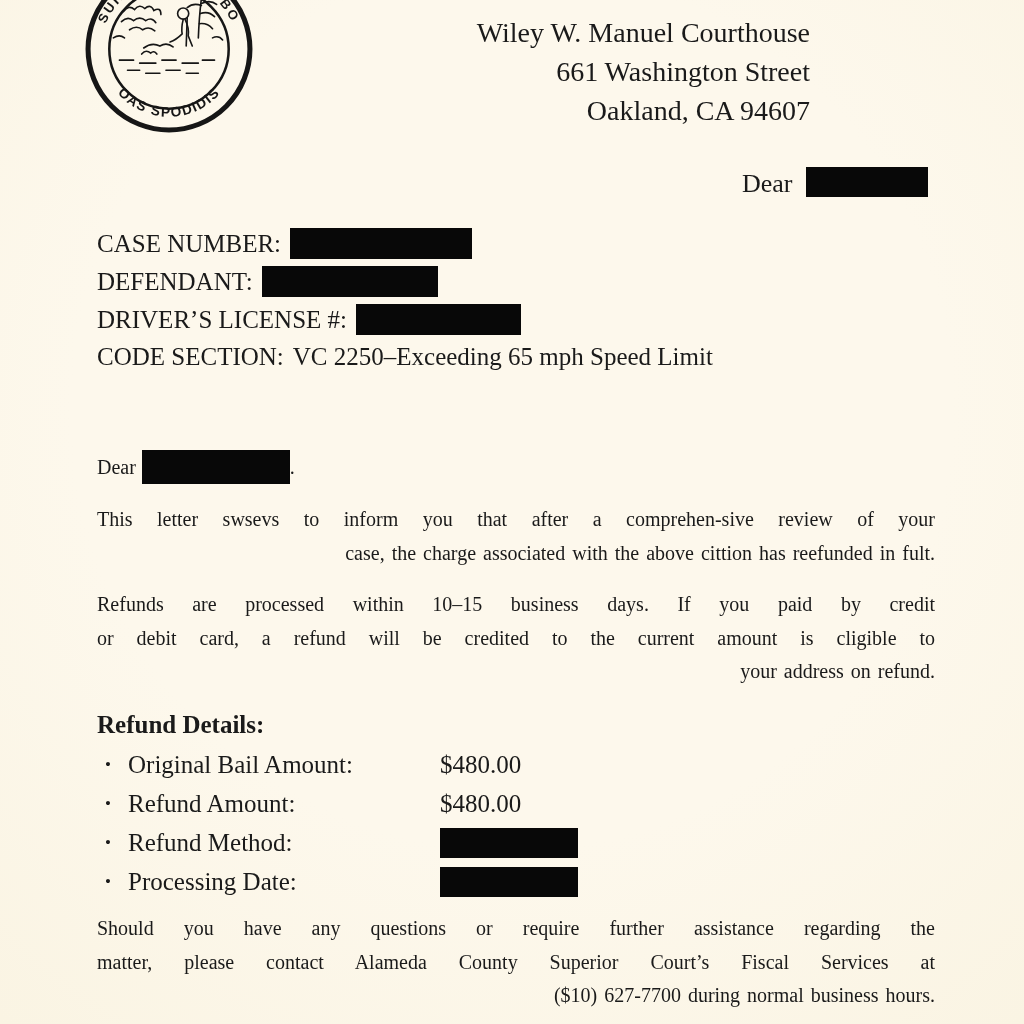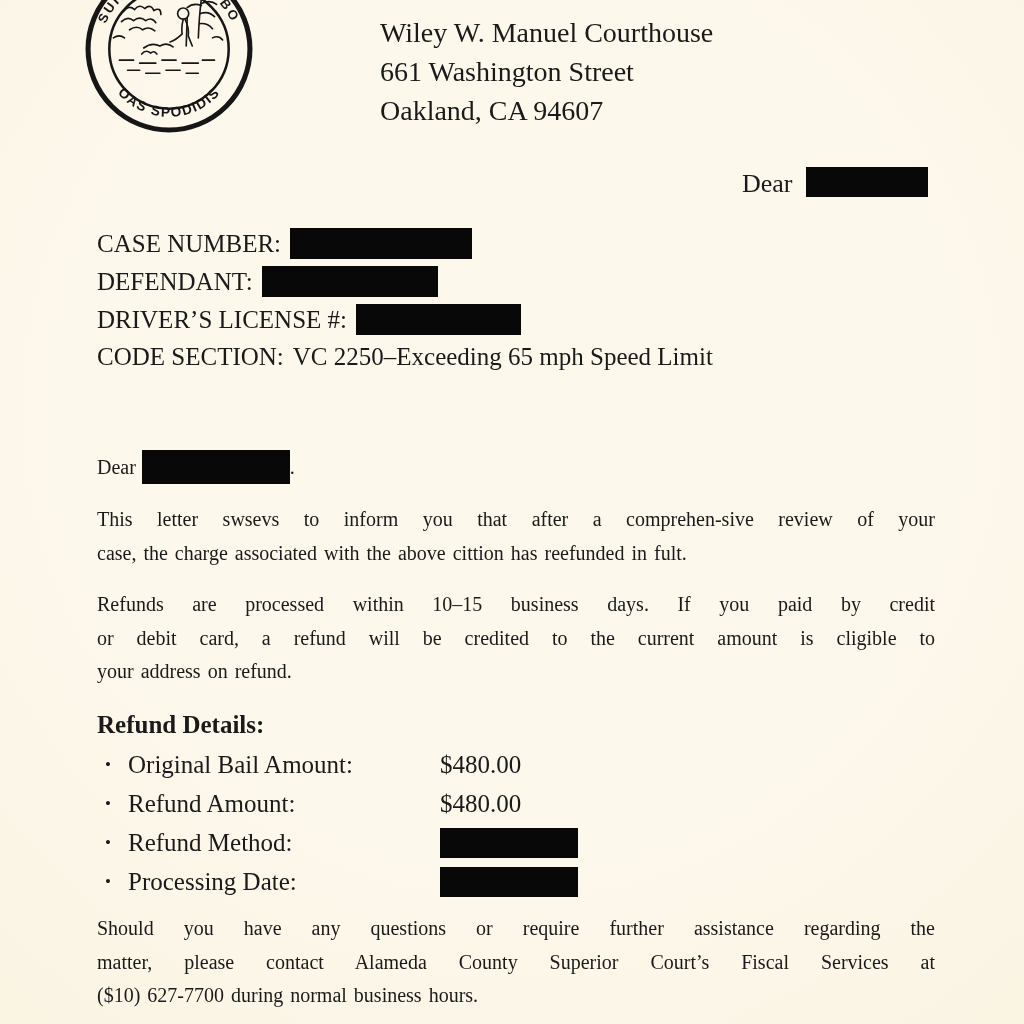--- a/index.html
+++ b/index.html
@@ -8,40 +8,40 @@
     width:1024px;height:1024px;
     background:radial-gradient(circle at 50% 40%, #fdf8ec 55%, #faf4e3 100%);
     font-family:"Liberation Serif","DejaVu Serif",serif;
     color:#1a1a1a;
     overflow:hidden;
   }
   
   .seal{position:absolute;top:-37px;left:83px;width:172px;height:172px;}
   .seal text{font-family:"Liberation Sans","DejaVu Sans",sans-serif;font-weight:bold;fill:#161616;}
   
-  .header{position:absolute;top:13px;left:380px;width:430px;text-align:left;
+  .header{position:absolute;top:13px;left:380px;width:430px;text-align:right;
           font-size:28px;line-height:39px;white-space:nowrap;}
   
   .doc-title{position:absolute;top:172px;left:334px;font-size:27px;font-weight:bold;
              letter-spacing:.5px;white-space:nowrap;}
   .dear-top{position:absolute;top:167px;left:742px;font-size:26px;white-space:nowrap;}
   
   .bar{display:inline-block;background:#080808;height:31px;vertical-align:-7px;}
   
   .case-block{position:absolute;top:225px;left:97px;font-size:25px;}
   .case-row{line-height:37.8px;white-space:nowrap;}
   .case-row .lbl{margin-right:9px;}
   
   .salutation{position:absolute;top:450px;left:97px;font-size:20px;}
   .salutation .bar{height:34px;vertical-align:-10px;margin-left:6px;}
   
   .para{position:absolute;left:97px;width:838px;font-size:20px;line-height:33.6px;
         word-spacing:2px;}
   .jline{text-align:justify;text-align-last:justify;white-space:normal;}
-  .lline{text-align:left;}
+  .lline{text-align:right;}
   .para1{top:503px;}
   .para2{top:588px;}
   .closing{top:912px;}
   
   .refund{position:absolute;top:708px;left:97px;font-size:25px;}
   .refund-heading{font-weight:bold;line-height:33px;}
   .r-items{margin-top:4px;}
   .r-item{display:flex;align-items:center;height:39px;}
   .r-bullet{width:31px;padding-left:8px;box-sizing:border-box;font-size:17px;}
   .r-label{width:312px;}

